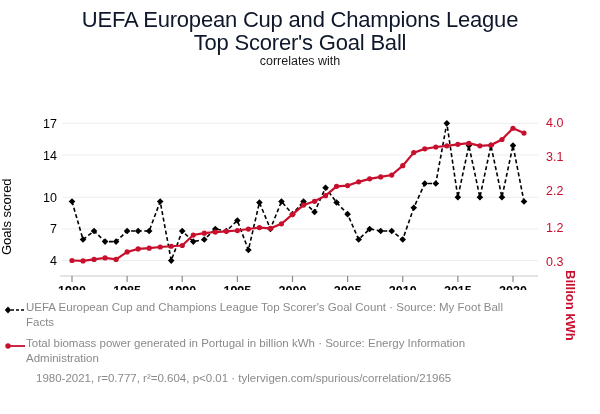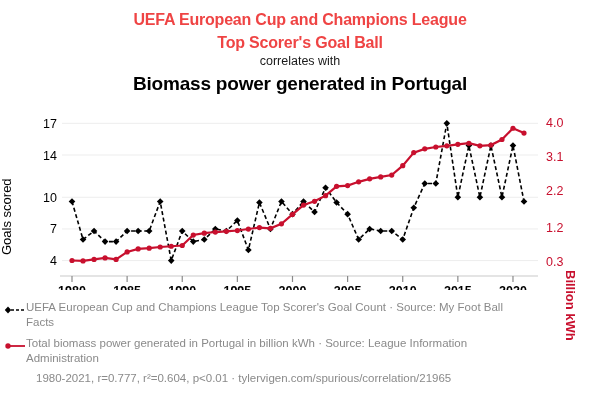--- a/index.html
+++ b/index.html
@@ -8,21 +8,21 @@
     background:#ffffff;
     font-family:"Liberation Sans", sans-serif;
     overflow:hidden;
     -webkit-font-smoothing:antialiased;
   }
   #page{position:relative;width:600px;height:414px;}
 
   
   .header{padding-top:8px;text-align:center;}
   .title{
-    font-size:16px;font-weight:bold;color:#ef4444;
+    font-size:22px;font-weight:normal;color:#0f172a;
     line-height:23px;letter-spacing:-0.2px;
     margin:0 auto;width:460px;
   }
   .correlates{
     font-size:12.5px;color:#1a1a1a;margin-top:0;font-weight:normal;
   }
   .title2{
     font-size:19px;font-weight:bold;line-height:23px;
     margin-top:4px;letter-spacing:-0.2px;
   }
@@ -59,21 +59,20 @@
 <body>
 
 <div id="page">
 
   <div class="header">
     <div class="title">
       <span>UEFA European Cup and Champions League</span><br>
       <span>Top Scorer's Goal Ball</span>
     </div>
     <div class="correlates">correlates with</div>
-    <div class="title2">Biomass power generated in Portugal</div>
   </div>
 
   <div class="plotwrap">
     <div class="axis-title-left">Goals scored</div>
     <div class="axis-title-right">Billion kWh</div>
     <svg class="chart" id="chart-svg" width="600" height="185">
         <line x1="62" y1="18.335664335664347" x2="538" y2="18.335664335664347" stroke="#EDEDED" stroke-width="1"></line>
         <line x1="62" y1="50.01398601398603" x2="538" y2="50.01398601398603" stroke="#EDEDED" stroke-width="1"></line>
         <line x1="62" y1="92.25174825174825" x2="538" y2="92.25174825174825" stroke="#EDEDED" stroke-width="1"></line>
         <line x1="62" y1="123.93006993006992" x2="538" y2="123.93006993006992" stroke="#EDEDED" stroke-width="1"></line>
@@ -204,19 +203,19 @@
         <polygon points="4,3.4 7.2,7 4,10.6 0.8,7" fill="#000"></polygon>
       </svg>
       <div class="legtext">UEFA European Cup and Champions League Top Scorer's Goal Count · Source: My Foot Ball Facts</div>
     </div>
 
     <div class="legrow">
       <svg class="legmark" viewBox="0 0 22 14">
         <line x1="2" y1="7" x2="21" y2="7" stroke="#C8102E" stroke-width="1.8"></line>
         <circle cx="4" cy="7" r="2.7" fill="#C8102E"></circle>
       </svg>
-      <div class="legtext">Total biomass power generated in Portugal in billion kWh · Source: League Information Administration</div>
+      <div class="legtext">Total biomass power generated in Portugal in billion kWh · Source: Energy Information Administration</div>
     </div>
 
     <div class="statline">1980-2021, r=0.777, r²=0.604, p&lt;0.01 · tylervigen.com/spurious/correlation/21965</div>
   </div>
 
 </div>
 
 </body></html>

